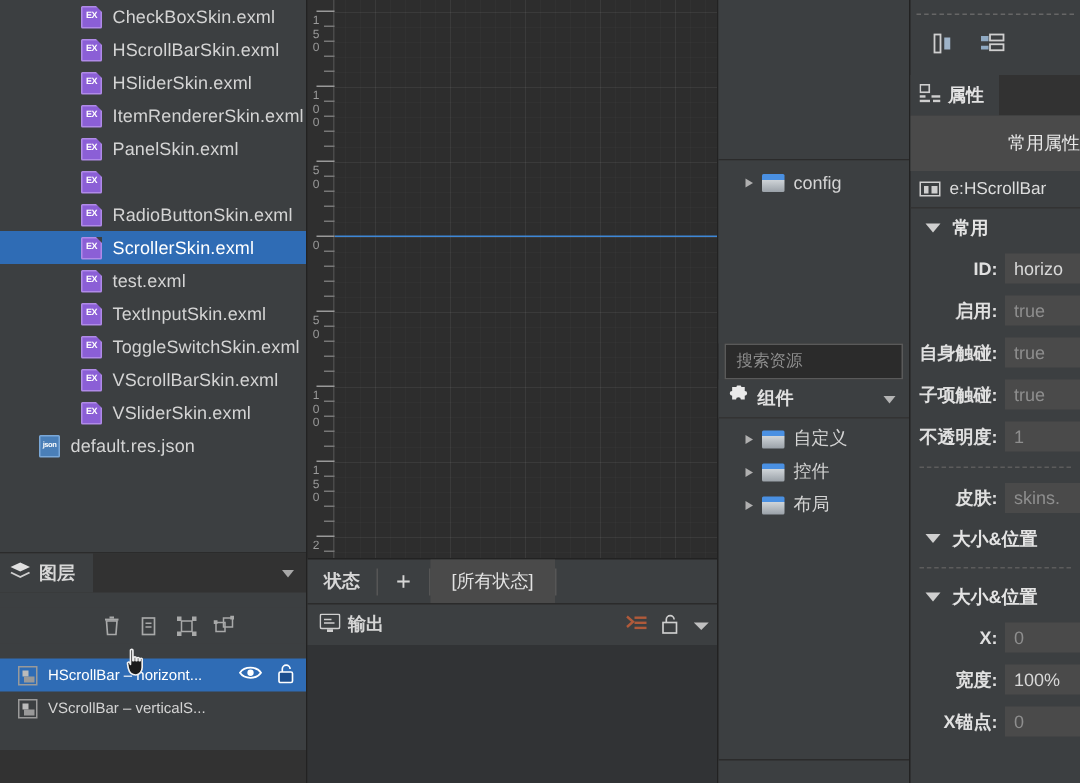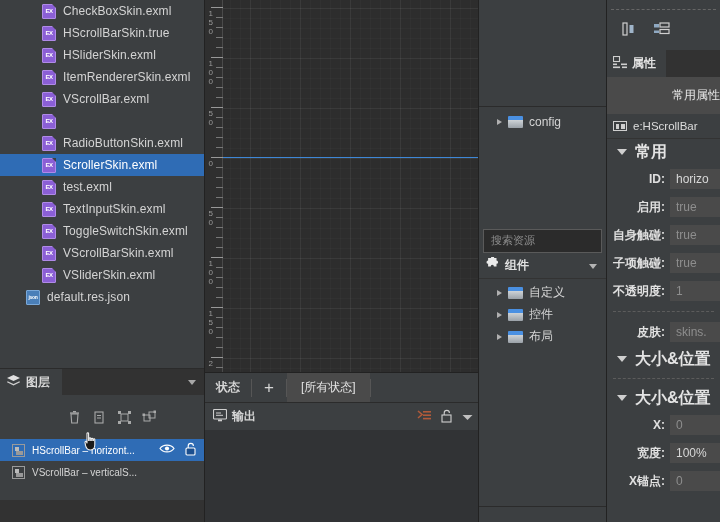--- a/index.html
+++ b/index.html
@@ -10,21 +10,21 @@
     font-size: 12px;
     color: #c8c8c8;
     overflow: hidden;
   }
   #app { position: relative; width: 720px; height: 522px; display: flex; }
 
   
   .left-col { width: 205px; height: 522px; background: #3c3f41; display: flex; flex-direction: column; border-right: 1px solid #222; }
 
   .file-tree { flex: 0 0 368px; background: #3c3f41; padding-top: 0px; overflow: hidden; position: relative; }
-  .file-row { height: 22px; display: flex; align-items: center; padding-left: 42px; white-space: nowrap; }
+  .file-row { height: 22px; display: flex; align-items: center; padding-left: 54px; white-space: nowrap; }
   .file-row.sel { background: #2f6cb5; }
   .file-row.json { padding-left: 26px; }
   .file-label { color: #d4d4d4; font-size: 12px; letter-spacing: .1px; }
   .file-row.sel .file-label { color: #fff; }
 
   .ico { width: 14px; height: 15px; margin-right: 7px; flex: 0 0 14px; position: relative; display: inline-block; }
   .ico-exml { background: #8b5fd6; border-radius: 1px; border: 1px solid #b08ae8;
               color: #fff; font-size: 6px; font-weight: bold; line-height: 13px; text-align: center; letter-spacing: -.4px; }
   .ico-exml::after { content: ""; position: absolute; top: -1px; right: -1px; border-width: 0 4px 4px 0; border-style: solid; border-color: transparent #3c3f41 transparent transparent; }
   .ico-json { background: #4a7fb8; border-radius: 1px; border: 1px solid #7aa8d8;
@@ -118,21 +118,21 @@
   .prop-subtab { height: 37px; background: #4a4a4a; display: flex; align-items: center; justify-content: flex-end; padding-left: 32px; }
   .prop-subtab span { font-size: 12px; color: #e8e8e8; }
   .prop-type { height: 25px; display: flex; align-items: center; padding-left: 6px; gap: 6px; border-bottom: 1px solid #333; }
   .prop-type-lbl { font-size: 11.5px; color: #ddd; }
   .type-ico { width: 14px; height: 10px; border: 1px solid #cfcfcf; background: #3c3f41; position: relative; flex: 0 0 14px; }
   .type-ico::before { content: ""; position: absolute; left: 2px; top: 2px; width: 3px; height: 5px; background: #cfcfcf; }
   .type-ico::after { content: ""; position: absolute; left: 6.5px; top: 2px; width: 4px; height: 5px; background: #cfcfcf; }
 
   .sect-head { height: 26px; display: flex; align-items: center; gap: 8px; padding-left: 10px; }
   .tri-down { width: 0; height: 0; border-left: 5px solid transparent; border-right: 5px solid transparent; border-top: 6px solid #cfcfcf; }
-  .sect-lbl { font-size: 16px; font-weight: bold; color: #e4e4e4; }
+  .sect-lbl { font-size: 12px; font-weight: bold; color: #e4e4e4; }
 
   .prow { height: 28px; display: flex; align-items: center; justify-content: flex-end; }
   .plabel { font-size: 12px; color: #e0e0e0; font-weight: bold; text-align: right; white-space: nowrap; margin-right: 5px; }
   .pfield { width: 58px; height: 20px; background: #4a4a4a; border: none; display: flex; align-items: center;
             padding-left: 6px; font-size: 12px; color: #bdbdbd; overflow: hidden; white-space: nowrap; margin-right: -8px; }
   .pfield.dim { color: #8e8e8e; }
   .pfield.bright { color: #d8d8d8; }
   .prop-sep { height: 1px; border-top: 1px dashed #5c5c5c; margin: 6px 6px; }
 </style>
 </head>
@@ -142,33 +142,33 @@
 
   <div class="left-col">
 
     <div class="file-tree" id="fileTree">
         <div class="file-row">
           <span class="ico ico-exml">EX</span>
           <span class="file-label">CheckBoxSkin.exml</span>
         </div>
         <div class="file-row">
           <span class="ico ico-exml">EX</span>
-          <span class="file-label">HScrollBarSkin.true</span>
+          <span class="file-label">HScrollBarSkin.exml</span>
         </div>
         <div class="file-row">
           <span class="ico ico-exml">EX</span>
           <span class="file-label">HSliderSkin.exml</span>
         </div>
         <div class="file-row">
           <span class="ico ico-exml">EX</span>
           <span class="file-label">ItemRendererSkin.exml</span>
         </div>
         <div class="file-row">
           <span class="ico ico-exml">EX</span>
-          <span class="file-label">VScrollBar.exml</span>
+          <span class="file-label">PanelSkin.exml</span>
         </div>
         <div class="file-row">
           <span class="ico ico-exml">EX</span>
         </div>
         <div class="file-row">
           <span class="ico ico-exml">EX</span>
           <span class="file-label">RadioButtonSkin.exml</span>
         </div>
         <div class="file-row sel">
           <span class="ico ico-exml">EX</span>

